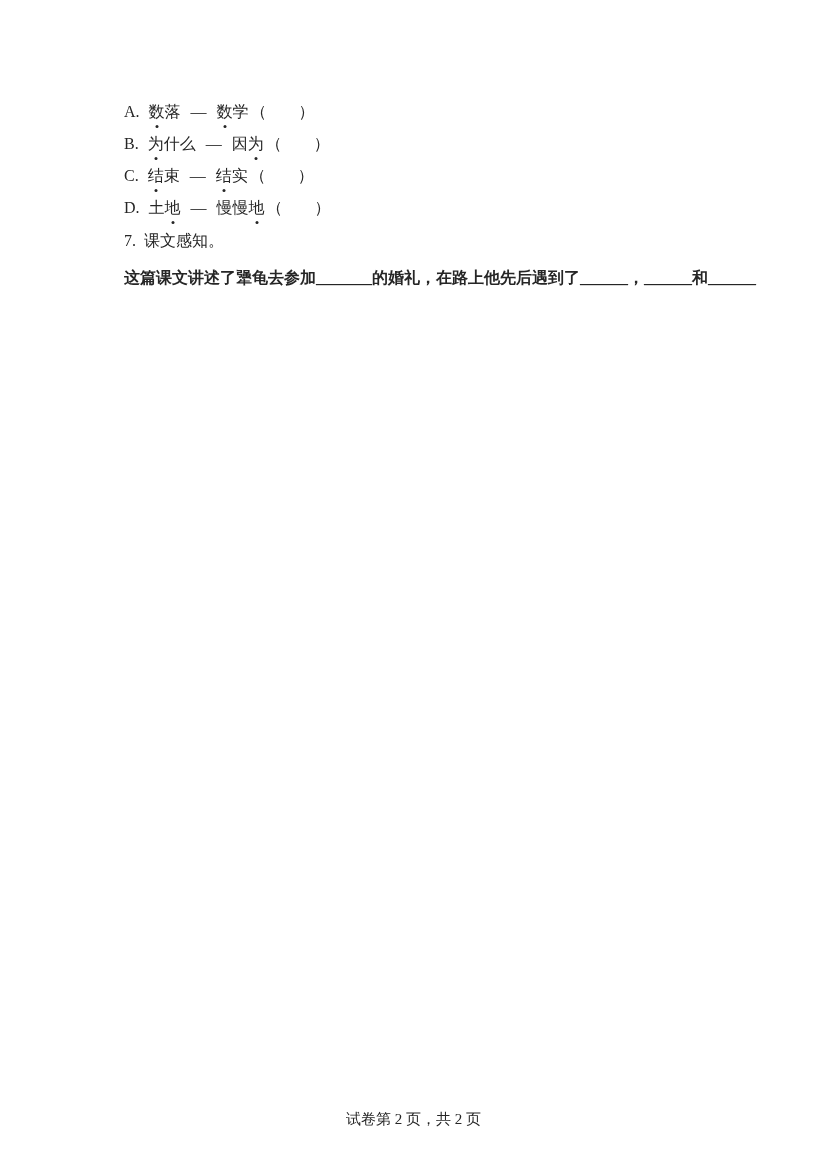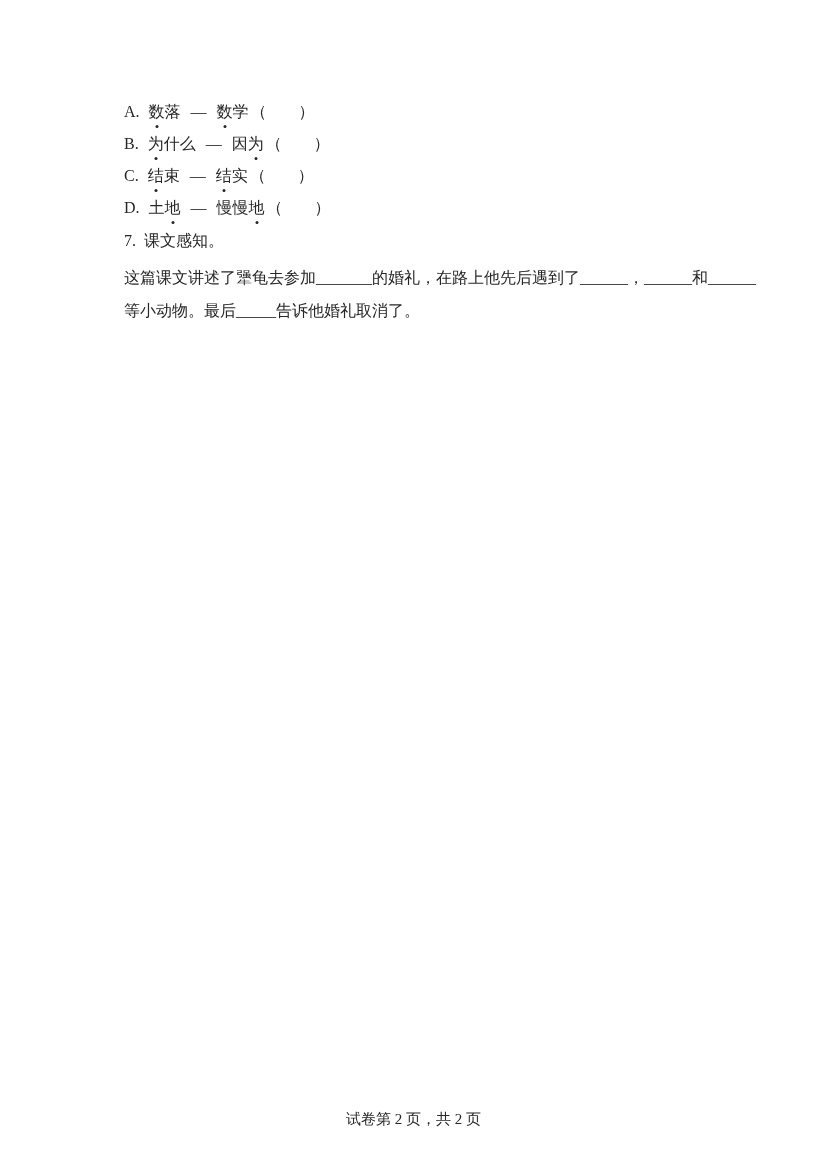--- a/index.html
+++ b/index.html
@@ -66,20 +66,21 @@
     font-size: 16px;
     line-height: 26px;
   }
   .qnum {
     margin-right: 8px;
   }
   .passage {
     margin-top: 7px;
     font-size: 16px;
     line-height: 33px;
+    font-weight: bold;
   }
   .passage p {
     margin: 0;
     white-space: nowrap;
   }
   .footer {
     position: absolute;
     top: 1110px;
     left: 0;
     width: 100%;
@@ -129,19 +130,18 @@
       </div>
 
     </div>
 
     <div class="question-heading">
       <span class="qnum">7.</span><span>课文感知。</span>
     </div>
 
     <div class="passage">
       <p>这篇课文讲述了犟龟去参加_______的婚礼，在路上他先后遇到了______，______和______</p>
-      <p>等小动物。最后_____告诉他婚礼取消了。</p>
     </div>
 
   </div>
 
   <div class="footer">试卷第 2 页，共 2 页</div>
 </div>
 
 </body></html>

